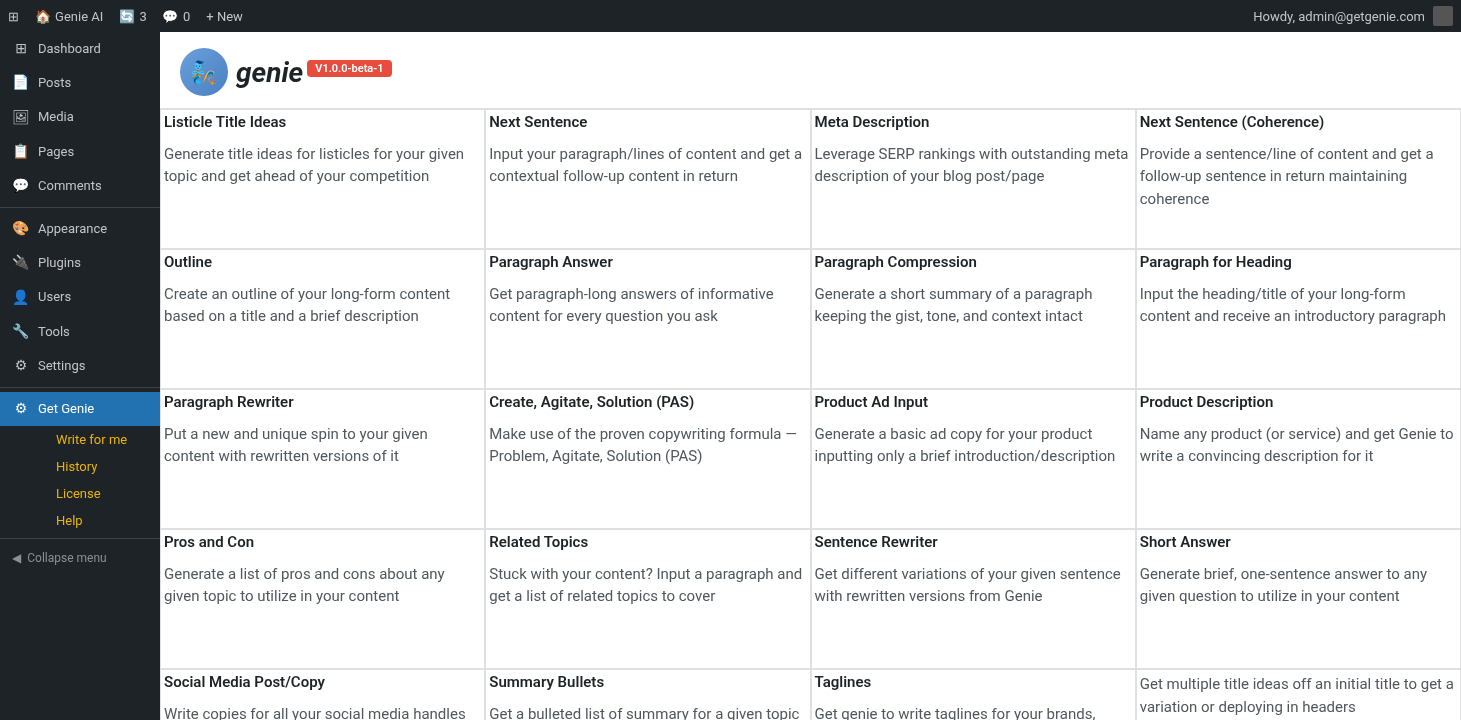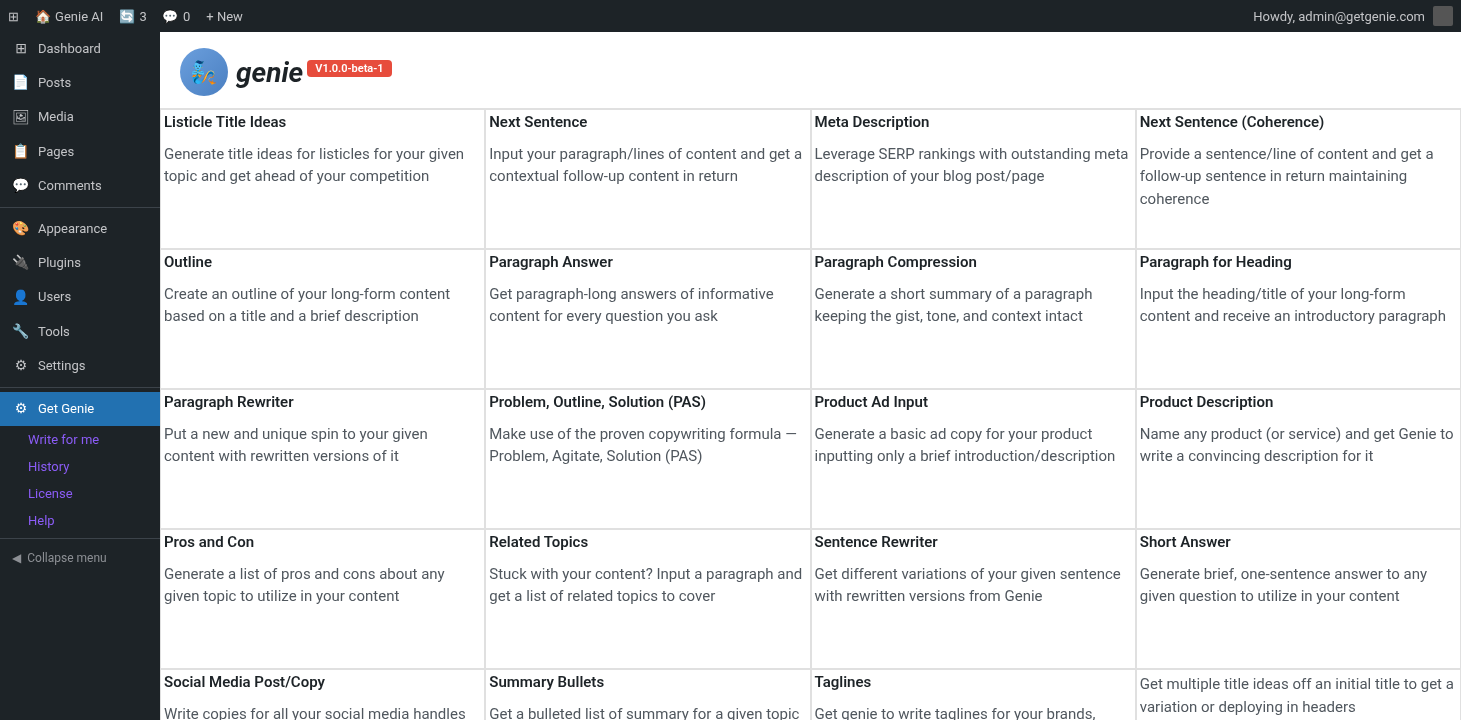--- a/index.html
+++ b/index.html
@@ -40,22 +40,23 @@
       padding: 8px 12px;
       cursor: pointer;
       color: #c3c4c7;
       line-height: 1.4;
     }
     .sidebar-item.active { background: #2271b1; color: #fff; }
     .sidebar-item .icon { width: 18px; height: 18px; display: flex; align-items: center; justify-content: center; flex-shrink: 0; font-size: 14px; }
     .sidebar-sub-item {
       padding: 6px 12px 6px 28px;
       cursor: pointer;
-      color: #8b5cf6;
+      color: #eab308;
       font-size: 13px;
+      margin-left: 28px;
     }
     .sidebar-divider { border-top: 1px solid #3c434a; margin: 4px 0; }
     .sidebar-collapse { padding: 8px 12px; cursor: pointer; color: #8c8f94; font-size: 12px; display: flex; align-items: center; gap: 6px; }
 
     
     .content-area {
       flex: 1;
       overflow-y: auto;
       background: #f0f0f1;
     }
@@ -267,21 +268,21 @@
       <div class="card">
         <div class="card-title">Paragraph for Heading</div>
         <div class="card-desc">Input the heading/title of your long-form content and receive an introductory paragraph</div>
       </div>
 
       <div class="card">
         <div class="card-title">Paragraph Rewriter</div>
         <div class="card-desc">Put a new and unique spin to your given content with rewritten versions of it</div>
       </div>
       <div class="card">
-        <div class="card-title">Problem, Outline, Solution (PAS)</div>
+        <div class="card-title">Create, Agitate, Solution (PAS)</div>
         <div class="card-desc">Make use of the proven copywriting formula — Problem, Agitate, Solution (PAS)</div>
       </div>
       <div class="card">
         <div class="card-title">Product Ad Input</div>
         <div class="card-desc">Generate a basic ad copy for your product inputting only a brief introduction/description</div>
       </div>
       <div class="card">
         <div class="card-title">Product Description</div>
         <div class="card-desc">Name any product (or service) and get Genie to write a convincing description for it</div>
       </div>

